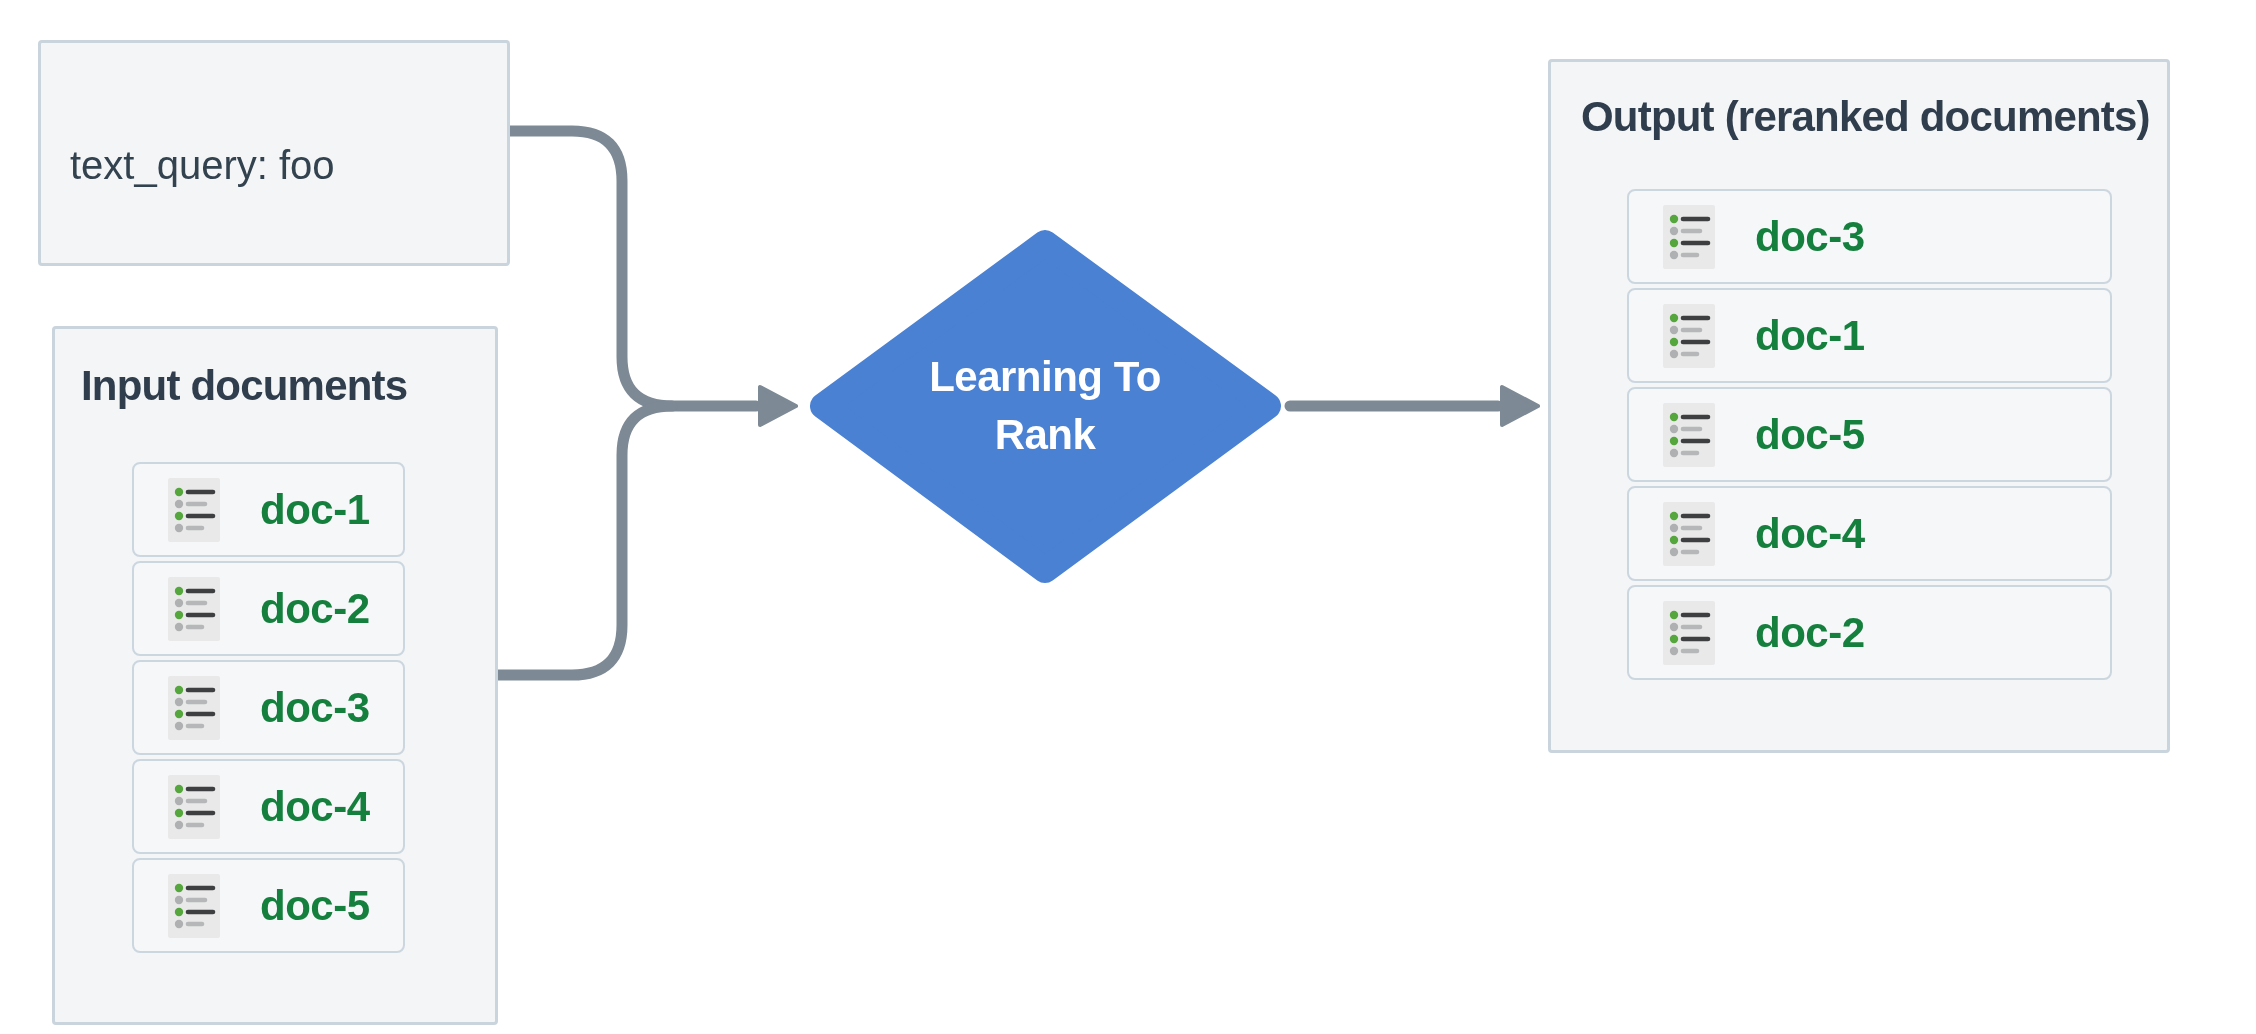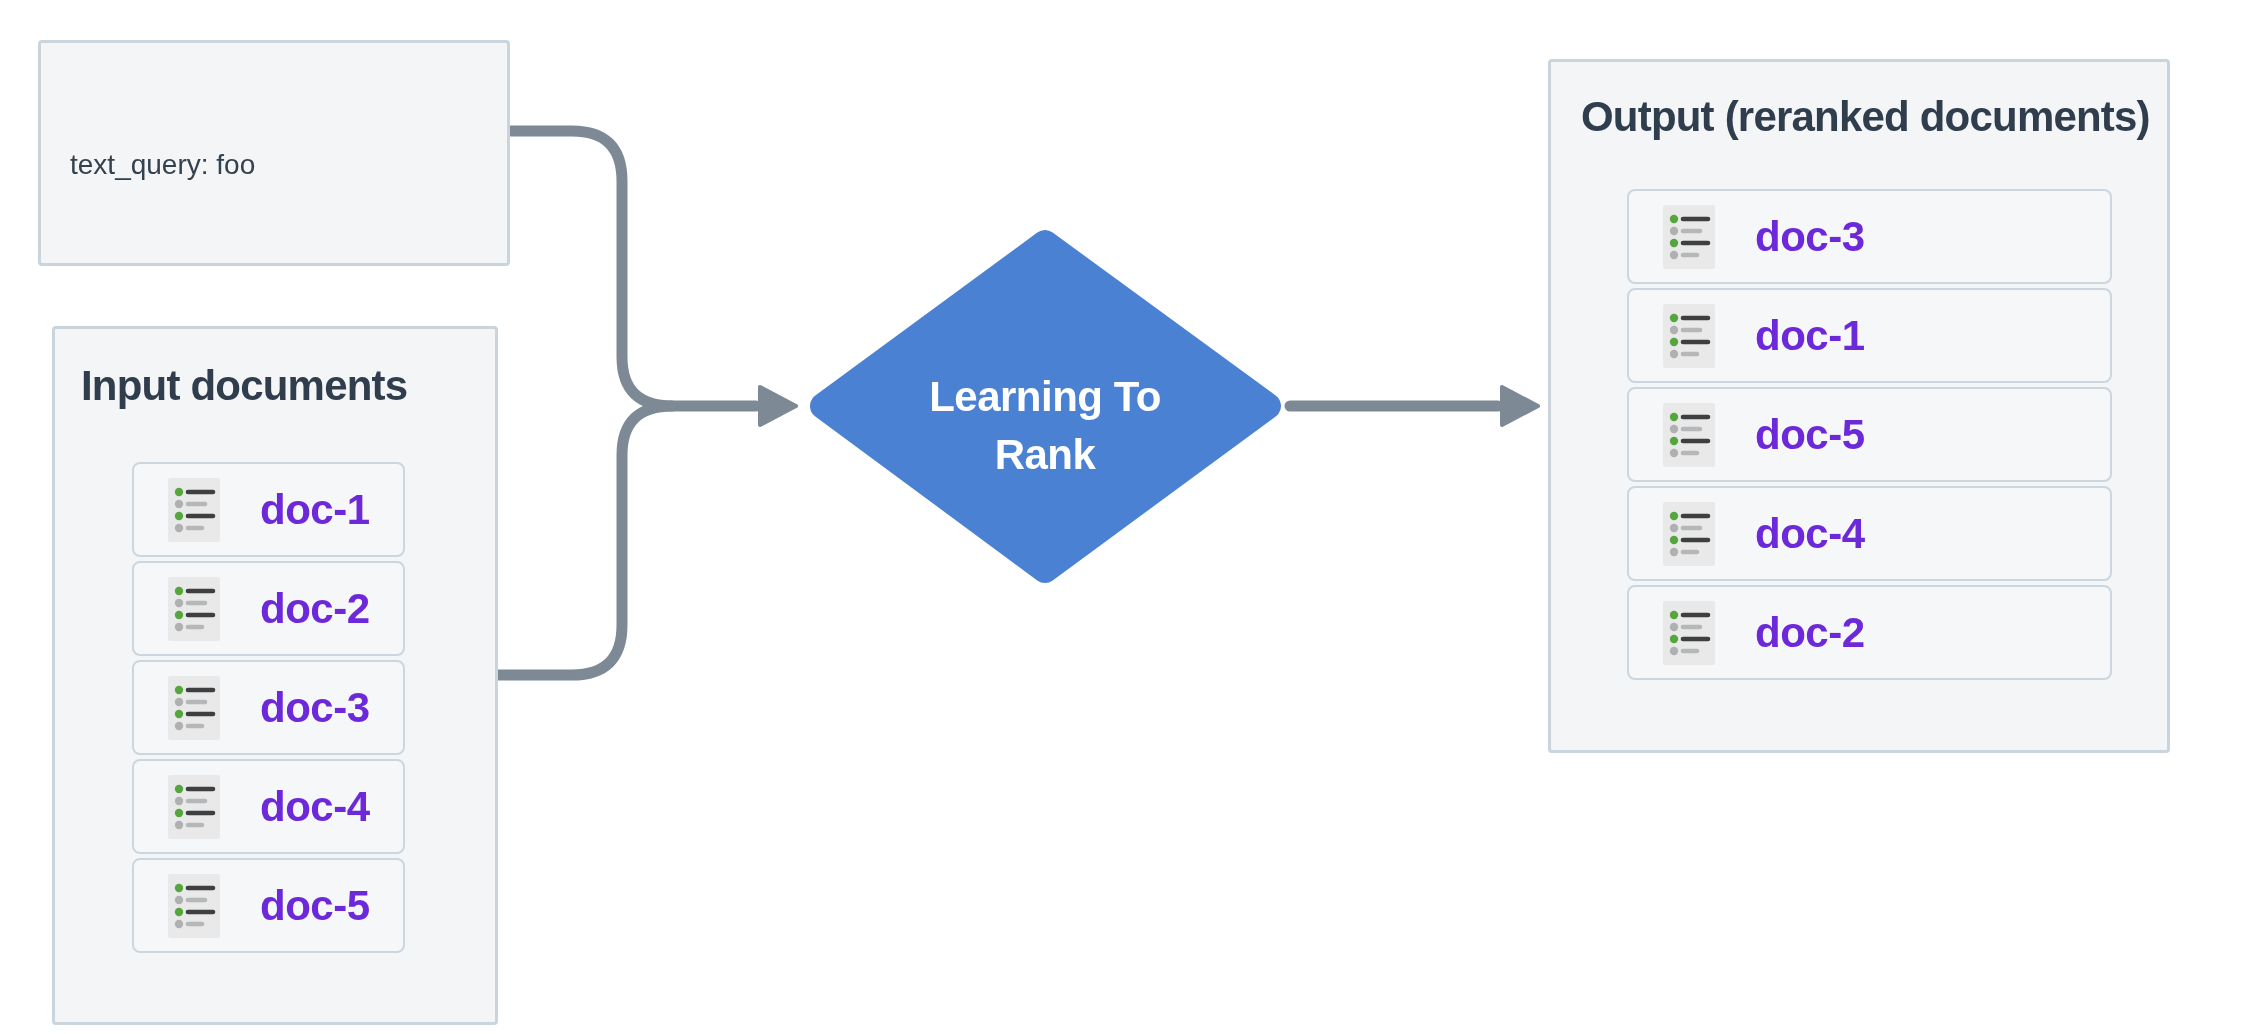--- a/index.html
+++ b/index.html
@@ -16,37 +16,37 @@
   .input-box{left:52px;top:294px;width:446px;height:699px;margin-top:32px;}
   .output-box{left:1548px;top:59px;width:622px;height:694px;}
   .box-title{
     position:absolute;font-weight:700;font-size:42px;line-height:50px;letter-spacing:-0.8px;
     color:#2f3d4c;white-space:nowrap;
   }
   .search-box .box-title{left:32px;top:22px;}
   .input-box .box-title{left:26px;top:32px;}
   .output-box .box-title{left:30px;top:30px;}
   .box-value{
-    position:absolute;left:29px;top:98px;font-weight:400;font-size:28px;line-height:48px;
+    position:absolute;left:29px;top:98px;font-weight:400;font-size:40px;line-height:48px;
     color:#33424f;white-space:nowrap;
   }
   .doc-list{position:absolute;display:flex;flex-direction:column;gap:4px;}
   .input-box .doc-list{left:77px;top:133px;width:273px;}
   .output-box .doc-list{left:76px;top:127px;width:485px;}
   .doc-row{
     height:95px;background:#f5f7f9;border:2px solid #ccd6df;border-radius:8px;
     box-sizing:border-box;display:flex;align-items:center;padding-left:34px;gap:40px;
     flex:none;
   }
   .doc-icon{width:52px;height:64px;flex:none;}
   .doc-label{
-    font-weight:700;font-size:42px;letter-spacing:-0.5px;color:#6d28d9;white-space:nowrap;
+    font-weight:700;font-size:42px;letter-spacing:-0.5px;color:#15803d;white-space:nowrap;
   }
   .diamond-label{
-    position:absolute;left:845px;top:366px;width:400px;height:120px;
+    position:absolute;left:845px;top:346px;width:400px;height:120px;
     display:flex;flex-direction:column;align-items:center;justify-content:center;
     color:#ffffff;font-weight:700;font-size:42px;line-height:58px;letter-spacing:-0.5px;
     text-align:center;
   }
   .diamond-label span{display:block;}
 </style>
 </head>
 <body>
 
 <div class="canvas">

